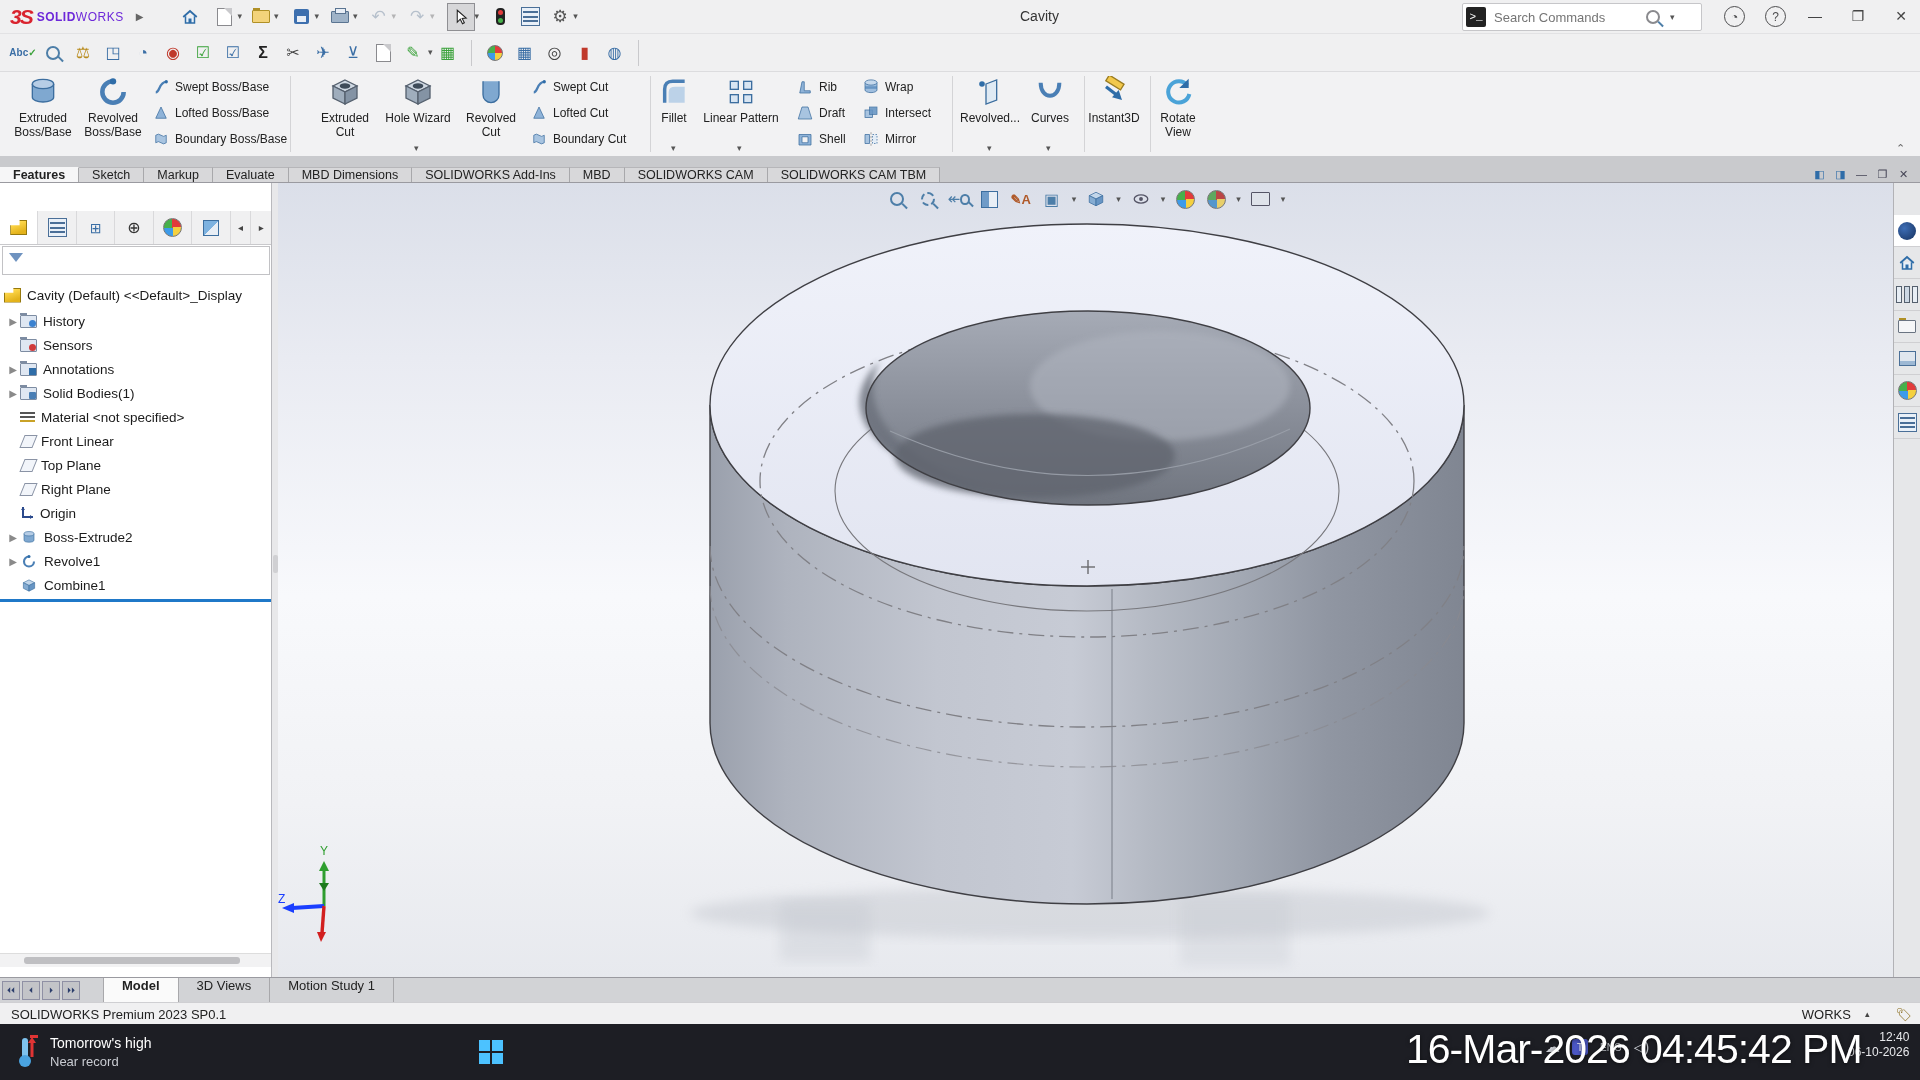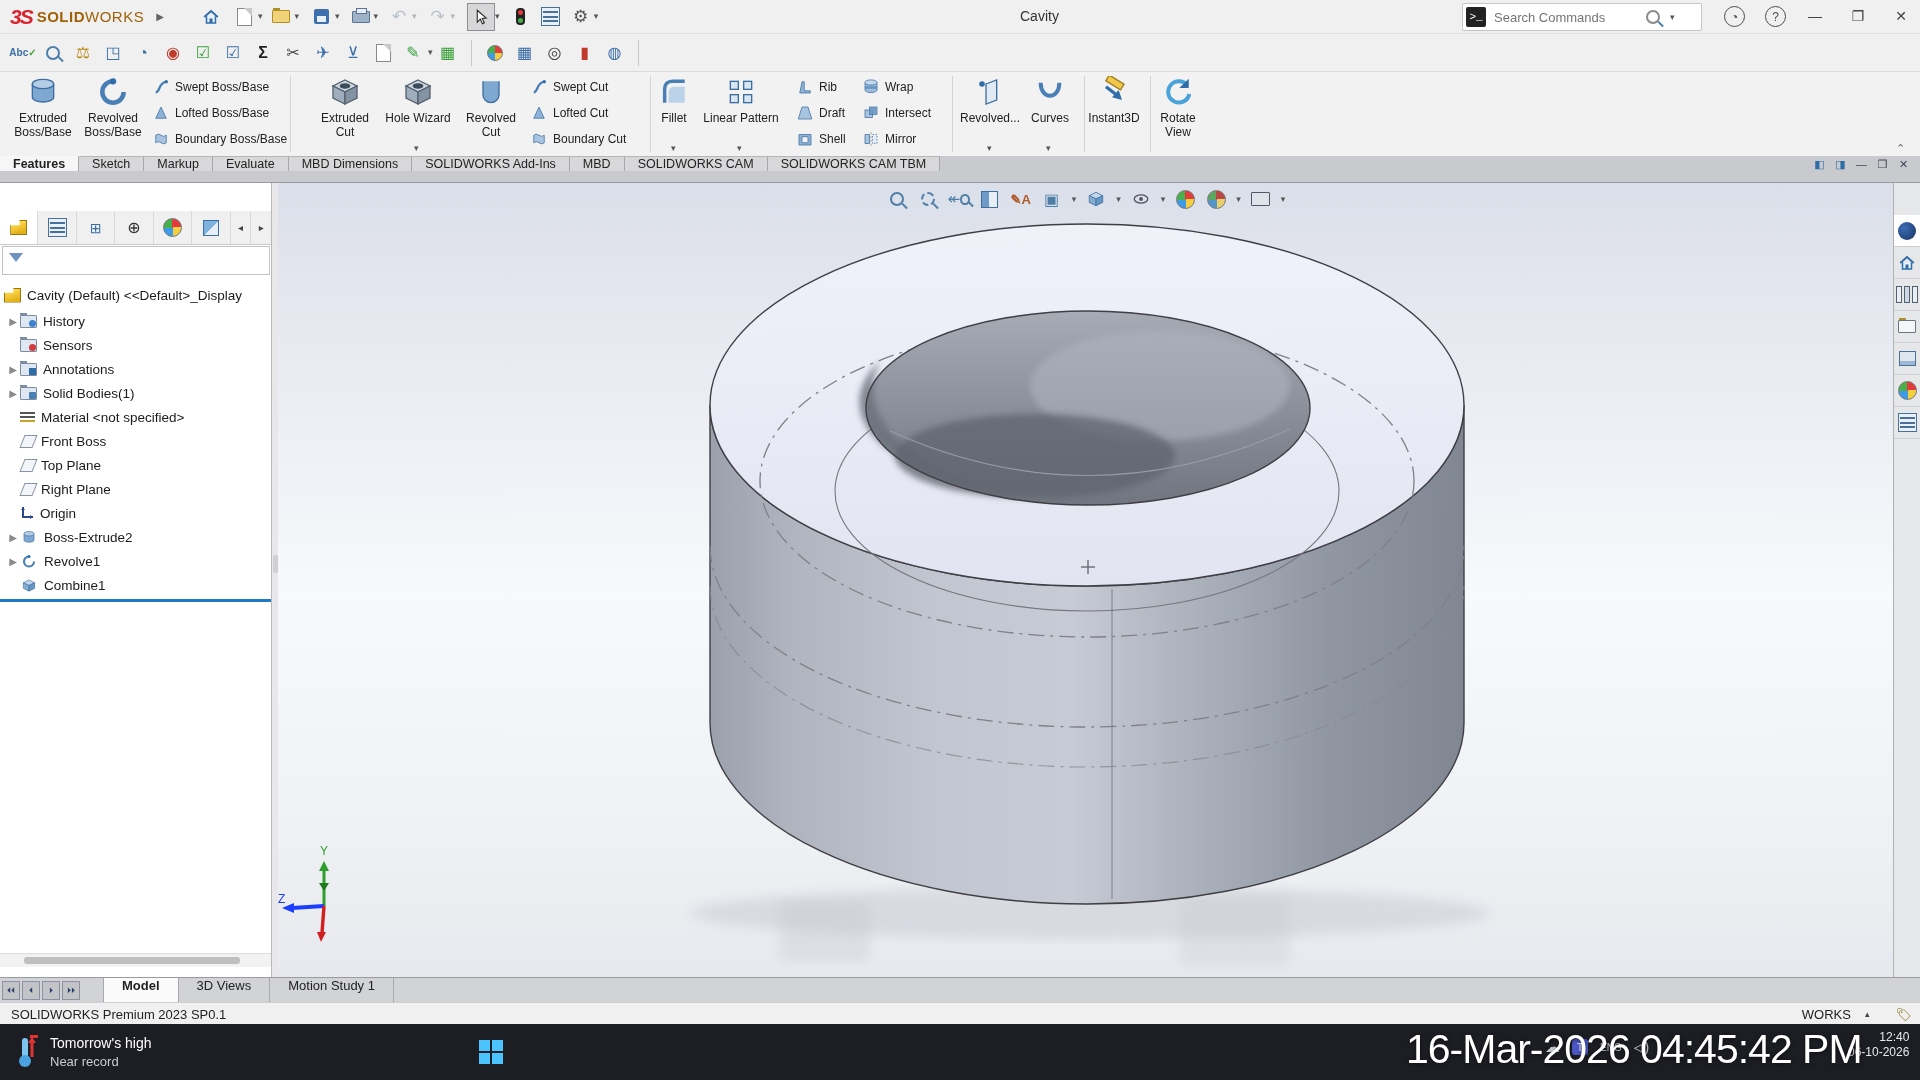--- a/index.html
+++ b/index.html
@@ -6,21 +6,21 @@
   body{width:1920px;height:1080px;position:relative;overflow:hidden;
        font-family:"Liberation Sans",sans-serif;background:#f0f0f1;color:#222;
        -webkit-font-smoothing:antialiased}
   .abs{position:absolute}
   .row{display:flex;align-items:center}
   .vr{width:1px;background:#c9c9cc}
   .dd{font-size:9px;color:#555;line-height:1}
   
   #titlebar{left:0;top:0;width:1920px;height:33px;background:#f0f0f1;border-bottom:1px solid #e2e2e4}
   .logo3s{font-style:italic;font-weight:bold;font-size:21px;color:#d9232e;letter-spacing:-2px}
-  .logotxt{font-size:15px;color:#a16207;letter-spacing:.5px;margin-left:5px}
+  .logotxt{font-size:12px;color:#6d28d9;letter-spacing:.5px;margin-left:5px}
   .qi{width:26px;height:26px;display:flex;align-items:center;justify-content:center}
   .qi.sel{background:#d7d7d9;border:1px solid #8f8f93}
   .grayed{opacity:.38}
   .sbox{height:26px;background:#fff;border:1px solid #c6c6c9;display:flex;align-items:center;border-radius:2px}
   .psico{width:20px;height:20px;background:#222;color:#fff;font-family:"Liberation Mono",monospace;
          font-size:11px;display:flex;align-items:center;justify-content:center;margin:0 6px 0 3px;border-radius:2px}
   .sinput{border:0;outline:0;font-size:13px;color:#666;width:150px;background:transparent;font-family:"Liberation Sans",sans-serif}
   .circ{width:19px;height:19px;border:1.6px solid #4d4d4f;border-radius:50%;display:flex;align-items:center;justify-content:center;font-size:12px;color:#4d4d4f}
   .winbtn{width:30px;height:26px;display:flex;align-items:center;justify-content:center;font-size:14px;color:#444}
   
@@ -28,21 +28,21 @@
   .t2{width:30px;height:28px;display:flex;align-items:center;justify-content:center;font-size:16px;color:#3a6ea5}
   
   #ribbon{left:0;top:72px;width:1920px;height:84px;background:#f2f2f3}
   .bigbtn{position:absolute;width:70px;text-align:center;font-size:12px;color:#222}
   .bigbtn .lb{line-height:14px}
   .ri{width:32px;height:32px}
   .ri16{width:18px;height:18px;flex:0 0 18px}
   .smitem{position:absolute;display:flex;align-items:center;gap:5px;font-size:12px;color:#222;height:22px}
   .rsep{position:absolute;top:76px;width:1px;height:74px;background:#d4d4d6}
   
-  #tabrow{left:0;top:156px;width:1920px;height:26px;background:#c9cacd;display:flex;align-items:flex-start}
+  #tabrow{left:0;top:156px;width:1920px;height:26px;background:#c9cacd;display:flex;align-items:flex-end}
   .rtab{display:flex;align-items:center;padding:0 13px;font-size:12.5px;color:#222;background:#d8d8da;border-right:1px solid #a8a8ab;border-top:1px solid #b6b6b9}
   .rtab.active{background:#f6f6f7;font-weight:bold;border-top:1px solid #f6f6f7}
   .docbtn{width:17px;height:16px;display:flex;align-items:center;justify-content:center;font-size:11px;color:#445;margin-left:4px}
   
   #main{left:0;top:182px;width:1920px;height:795px;border-top:1px solid #9a9aa0}
   
   #panel{position:absolute;left:0;top:0;width:271px;height:795px;background:#fff;border-right:1px solid #b9b9bd}
   #ptabs{position:absolute;left:0;top:28px;width:271px;height:33px;background:#f0f0f1;border-bottom:1px solid #c9c9cc;display:flex;align-items:stretch}
   .ptab{width:38px;display:flex;align-items:center;justify-content:center;border-right:1px solid #d9d9db}
   .ptab.active{background:#fff}
@@ -572,21 +572,21 @@
       <span style="width:15px;flex:0 0 15px;display:flex;flex-direction:column;gap:2px">
         <b style="height:2px;background:#555"></b>
           <b style="height:2px;background:#555"></b>
           <b style="height:2px;background:#c9a227"></b>
       </span>
       <span class="tlb">Material &lt;not specified&gt;</span>
     </div>
     <div class="trow" style="top:246px">
       <span class="texp"></span>
         <span class="pln"></span>
-      <span class="tlb">Front Boss</span>
+      <span class="tlb">Front Linear</span>
     </div>
     <div class="trow" style="top:270px">
       <span class="texp"></span>
         <span class="pln"></span>
       <span class="tlb">Top Plane</span>
     </div>
     <div class="trow" style="top:294px">
       <span class="texp"></span>
         <span class="pln"></span>
       <span class="tlb">Right Plane</span>

